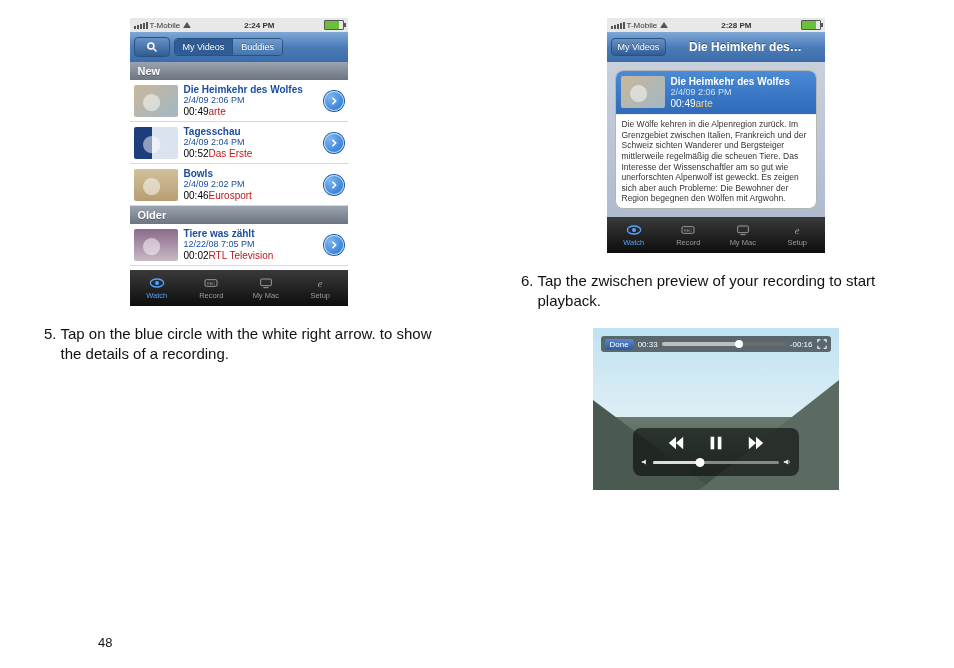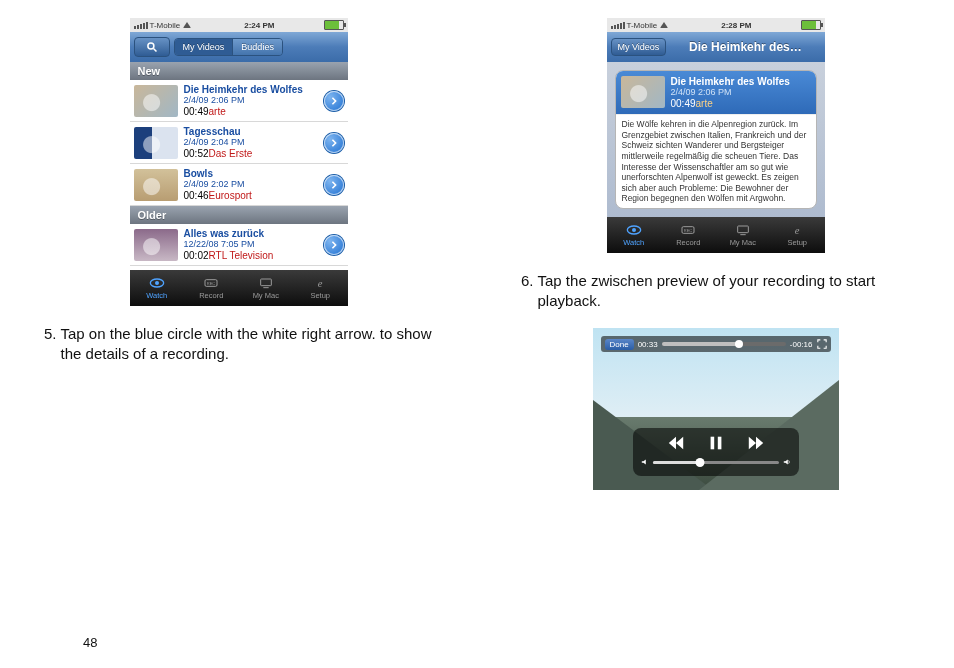--- a/index.html
+++ b/index.html
@@ -237,21 +237,21 @@
     color:#111;
     margin: 18px 4px 0 4px;
     align-self:flex-start;
     display:flex;
     gap:4px;
     line-height:1.3;
   }
   .instruction .num { white-space:nowrap; }
   .page-number {
     position:absolute;
-    left: 83px;
+    left: 98px;
     bottom: 18px;
     font-size: 13px;
     color:#111;
   }
 
   
   .player-wrap { margin-top:18px; }
   .player {
     width: 246px;
     height: 162px;
@@ -417,21 +417,21 @@
               <path d="M3 1 L7 5 L3 9" fill="none" stroke="#fff" stroke-width="2"></path>
             </svg>
         </div>
       </div>
 
       <div class="section-header">Older</div>
 
       <div class="list-row">
         <div class="thumb drama"></div>
         <div class="row-main">
-          <div class="row-title">Alles was zurück</div>
+          <div class="row-title">Tiere was zählt</div>
           <div class="row-date">12/22/08 7:05 PM</div>
           <div class="row-bottom">
             <span class="row-dur">00:02</span>
             <span class="row-channel">RTL Television</span>
           </div>
         </div>
         <div class="disclosure">
           <svg viewBox="0 0 10 10">
               <path d="M3 1 L7 5 L3 9" fill="none" stroke="#fff" stroke-width="2"></path>
             </svg>

